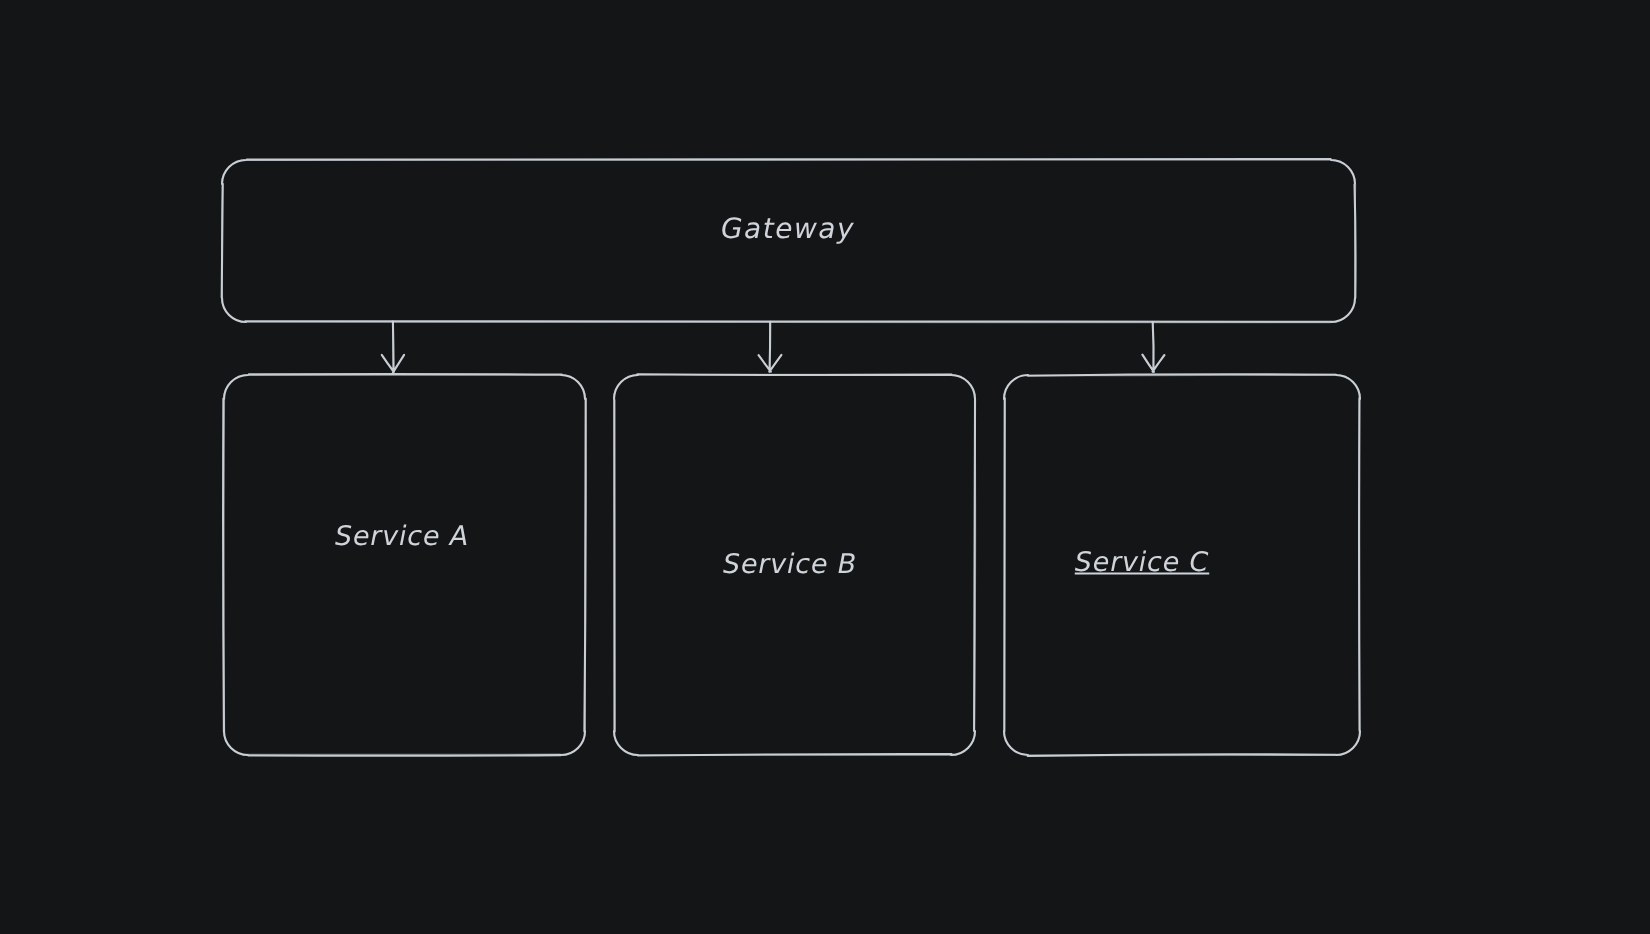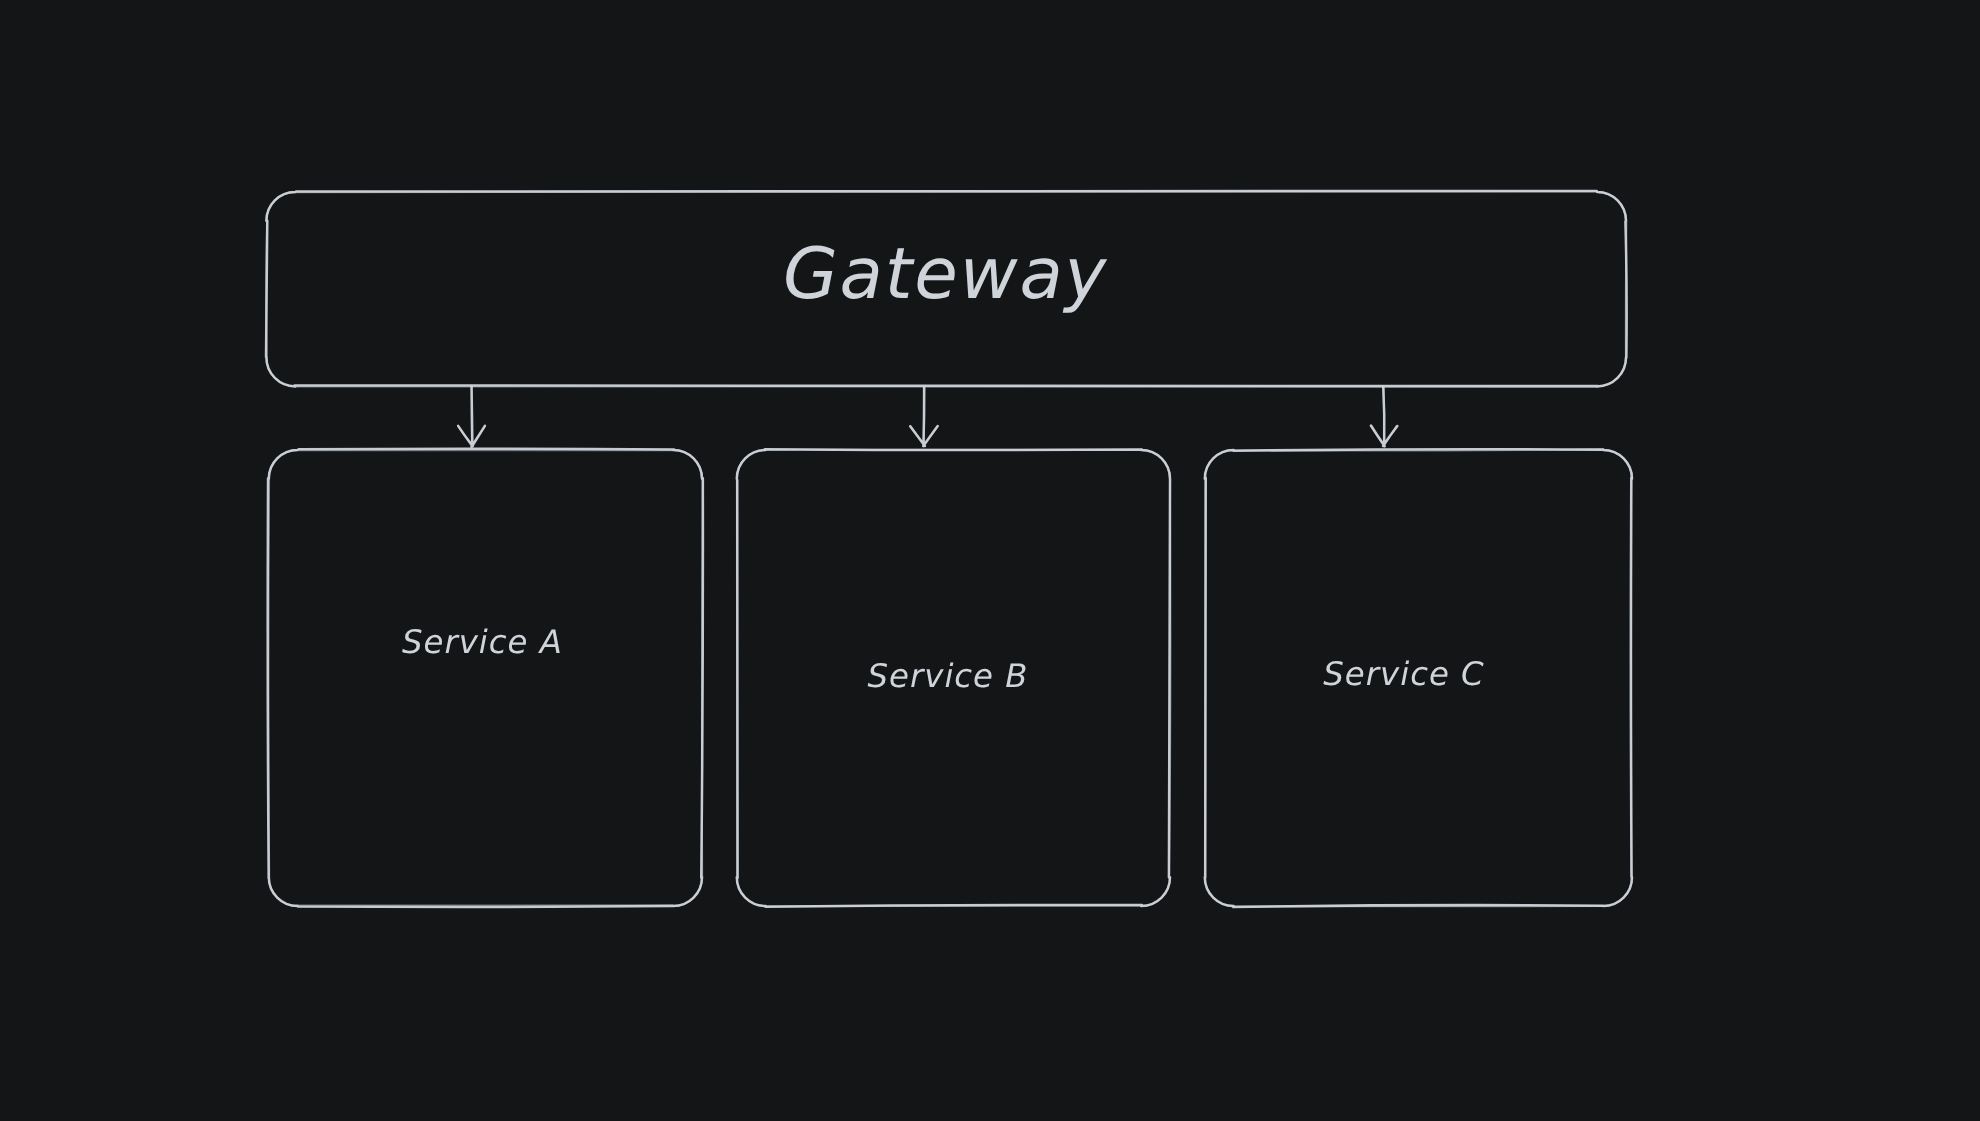--- a/index.html
+++ b/index.html
@@ -34,21 +34,21 @@
     font-family: "DejaVu Sans", "Liberation Sans", sans-serif;
     font-style: italic;
     font-weight: 400;
     white-space: nowrap;
     letter-spacing: 0.5px;
     -webkit-font-smoothing: antialiased;
     text-rendering: geometricPrecision;
     pointer-events: none;
   }
   .node-label.title {
-    font-size: 59px;
+    font-size: 28px;
     letter-spacing: 1.5px;
   }
   .node-label.service {
     font-size: 27px;
     letter-spacing: 0.8px;
   }
 </style>
 </head>
 <body>
 
@@ -72,15 +72,15 @@
         <path d="M 1153.204861975035 322.2201218417567 Q 1153.3766113763565 345.4453512192915 1153.4162158970237 369.59656166080225M 1142.1302060244093 354.86235165416747 Q 1148.1746249776077 363.4706727602941 1153.6181628115132 371.8947664491044M 1163.7643283386922 354.7680589524023 Q 1158.1400007631862 363.9853248601432 1152.6325903780482 372.14701959253244" stroke="#ced4da" stroke-width="1.4" fill="none" opacity="0.45" stroke-linecap="round" stroke-linejoin="round"></path>
       </g>
   </svg>
 
   <div class="node-label title" style="left:788px; top:228px;">Gateway</div>
 
   <div class="node-label service" style="left:402px; top:536px;">Service A</div>
 
   <div class="node-label service" style="left:790px; top:564px;">Service B</div>
 
-  <div class="node-label service" style="left:1170px; top:562px;">Service C</div>
+  <div class="node-label service" style="left:1142px; top:562px;text-decoration:underline;">Service C</div>
 
 </div>
 
 </body></html>

